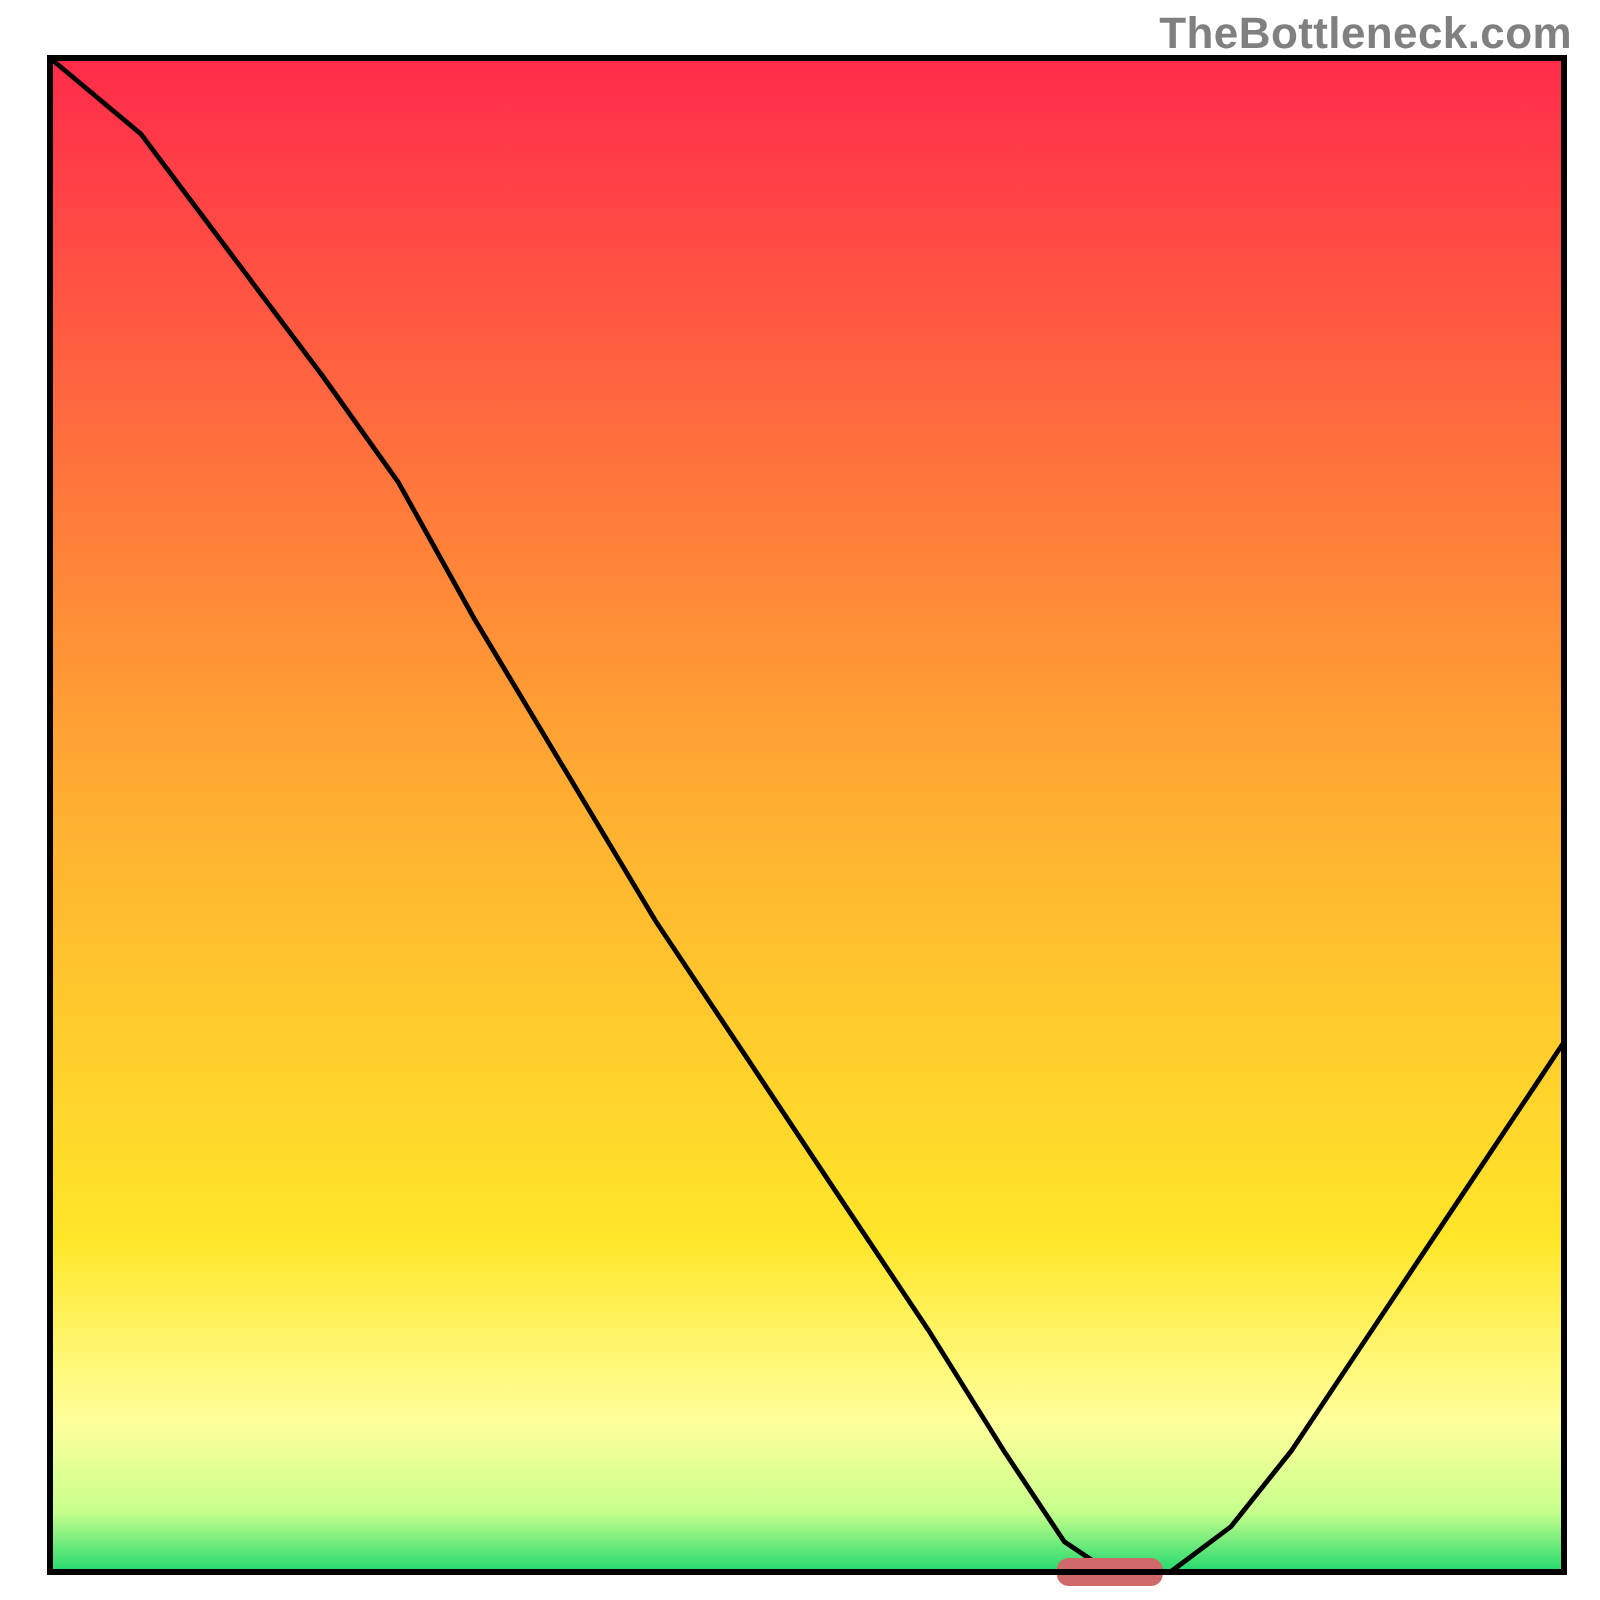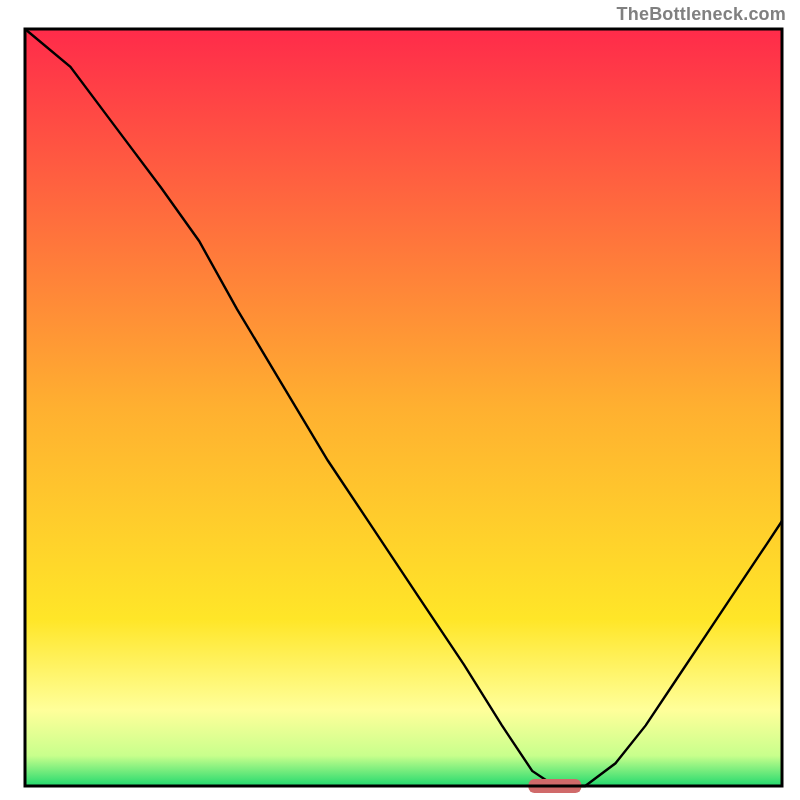--- a/index.html
+++ b/index.html
@@ -3,21 +3,21 @@
 <meta charset="utf-8">
 <style>
   * { margin: 0; padding: 0; box-sizing: border-box; }
   html, body { width: 800px; height: 800px; overflow: hidden; background: #fff; }
   .container { position: relative; width: 800px; height: 800px; }
   .watermark {
     position: absolute;
     top: 4px;
     right: 14px;
     font-family: Arial, sans-serif;
-    font-size: 18px;
+    font-size: 22px;
     font-weight: bold;
     color: #808080;
     letter-spacing: 0.2px;
   }
   svg.plot { position: absolute; top: 0; left: 0; }
 </style>
 </head>
 <body>
 <div class="container">
   <div class="watermark">TheBottleneck.com</div>

